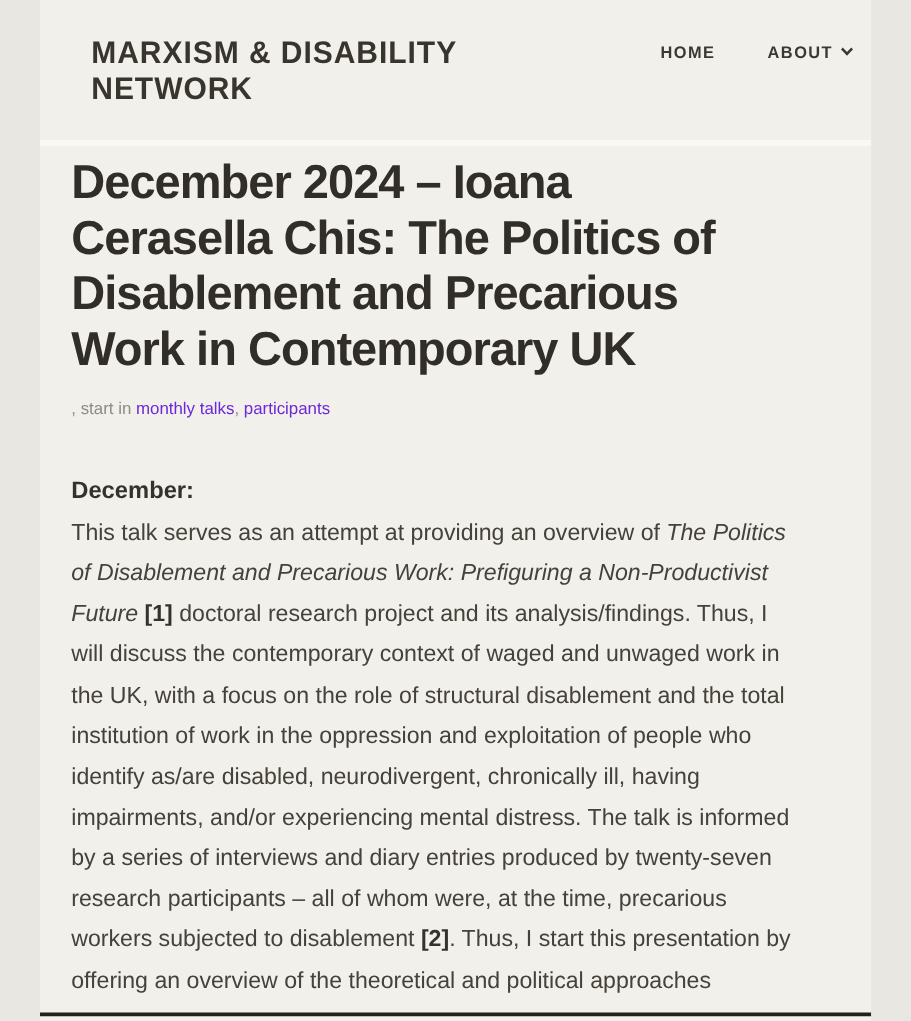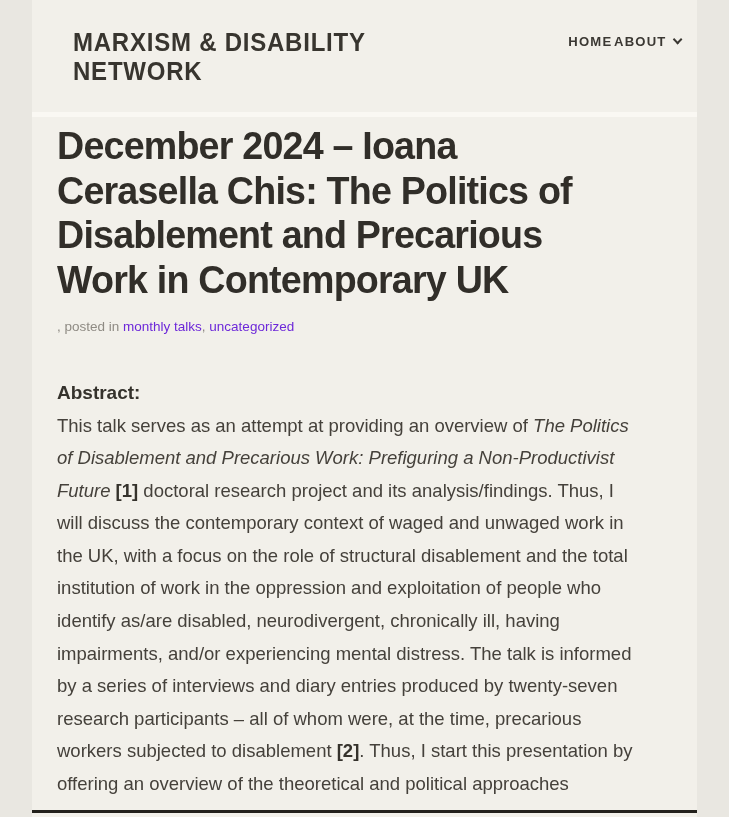--- a/index.html
+++ b/index.html
@@ -40,20 +40,21 @@
     transform: scaleX(0.96);
     transform-origin: left top;
     cursor: pointer;
   }
   .main-nav {
     position: absolute;
     top: 34px;
     right: 16px;
     display: flex;
     align-items: center;
+    gap: 40px;
   }
   .nav-item {
     font-size: 13.5px;
     font-weight: 700;
     letter-spacing: 1.2px;
     color: #3b3833;
     cursor: pointer;
     display: flex;
     align-items: center;
     transform: scaleX(0.97);
@@ -145,24 +146,24 @@
   <main class="post">
 
     <h1 class="post-title">
       <div>December 2024 – Ioana</div>
       <div>Cerasella Chis: The Politics of</div>
       <div>Disablement and Precarious</div>
       <div>Work in Contemporary UK</div>
     </h1>
 
     <div class="post-meta">
-      <span>, posted in </span><a>monthly talks</a><span>, </span><a>uncategorized</a>
+      <span>, start in </span><a>monthly talks</a><span>, </span><a>participants</a>
     </div>
 
-    <div class="abstract-label">Abstract:</div>
+    <div class="abstract-label">December:</div>
 
     <p class="post-body"><span class="seg-normal">This talk serves as an attempt at providing an overview of </span><span class="seg-italic">The Politics of Disablement and Precarious Work: Prefiguring a Non-Productivist Future</span><span class="seg-normal"> </span><a class="footnote-ref">[1]</a><span class="seg-normal"> doctoral research project and its analysis/findings. Thus, I will discuss the contemporary context of waged and unwaged work in the UK, with a focus on the role of structural disablement and the total institution of work in the oppression and exploitation of people who identify as/are disabled, neurodivergent, chronically ill, having impairments, and/or experiencing mental distress. The talk is informed by a series of interviews and diary entries produced by twenty-seven research participants – all of whom were, at the time, precarious workers subjected to disablement </span><a class="footnote-ref">[2]</a><span class="seg-normal">. Thus, I start this presentation by offering an overview of the theoretical and political approaches</span></p>
 
   </main>
 
   <div class="bottom-edge"></div>
 
 </div>
 
 </body></html>

